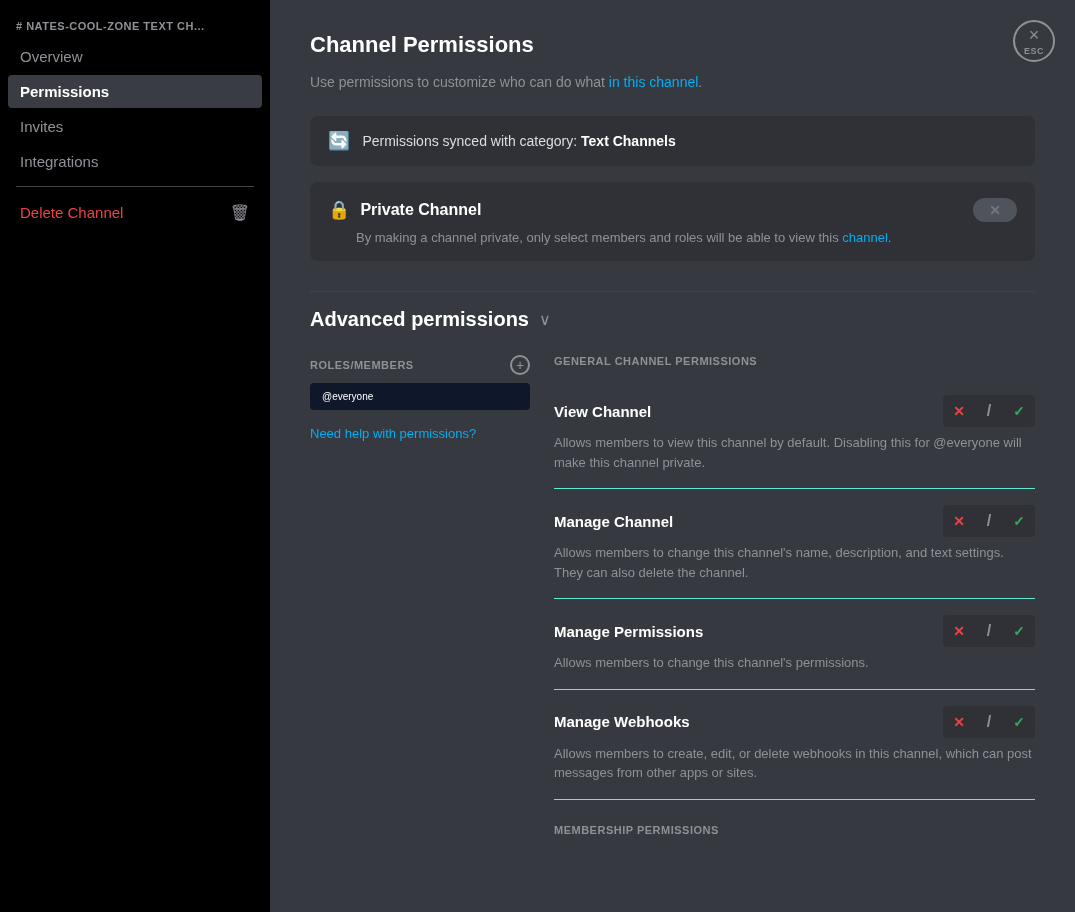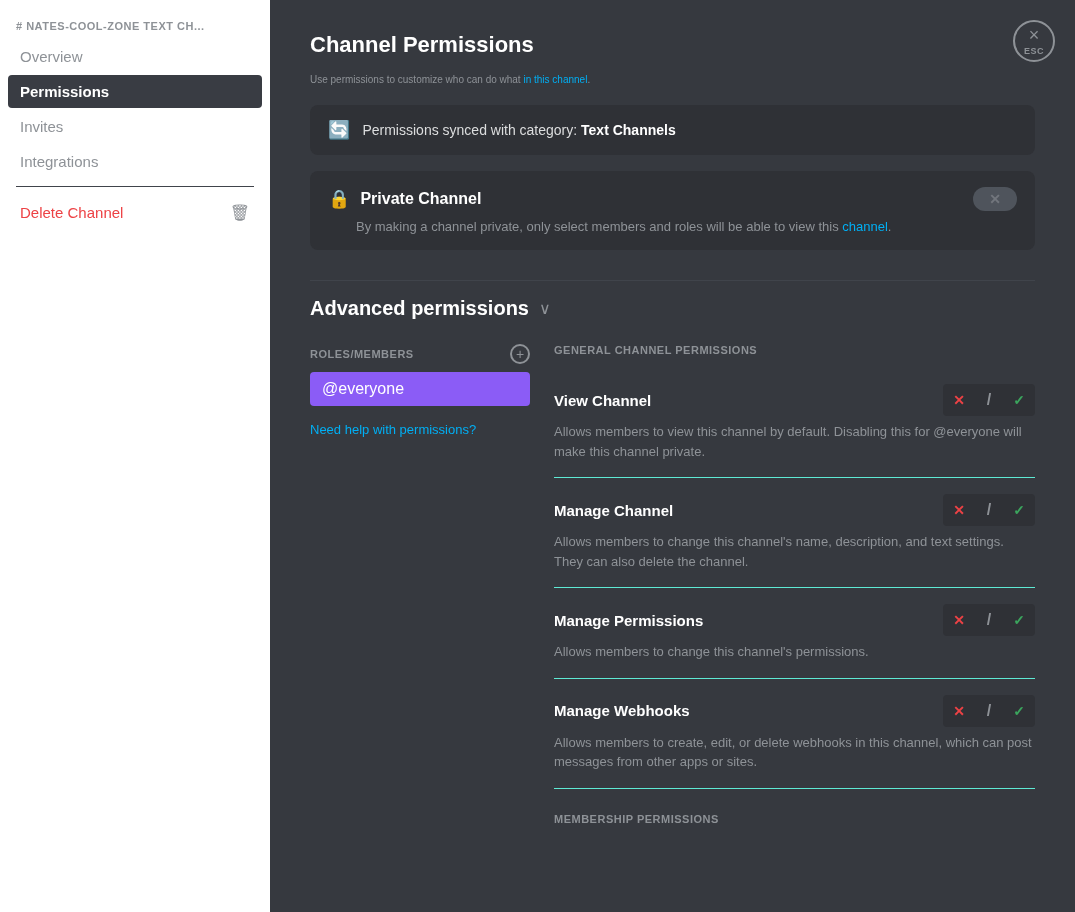--- a/index.html
+++ b/index.html
@@ -8,21 +8,21 @@
       font-family: 'Segoe UI', Arial, sans-serif;
       color: #dcddde;
       display: flex;
       width: 1075px;
       min-height: 912px;
     }
 
     
     .sidebar {
       width: 270px;
-      background: #ffffff;
+      background: #000000;
       padding: 16px 8px;
       flex-shrink: 0;
     }
     .sidebar-channel-label {
       font-size: 11px;
       font-weight: 700;
       color: #8e9297;
       text-transform: uppercase;
       padding: 4px 8px 8px 8px;
       letter-spacing: 0.5px;
@@ -98,23 +98,23 @@
     }
 
     
     .page-title {
       font-size: 22px;
       font-weight: 700;
       color: #ffffff;
       margin-bottom: 16px;
     }
     .page-subtitle {
-      font-size: 10px;
-      color: #8e9297;
-      margin-bottom: 20px;
+      font-size: 14px;
+      color: #8e9297;
+      margin-bottom: 26px;
     }
     .page-subtitle span.highlight {
       color: #00aff4;
     }
 
     
     .info-box {
       background: #2f3136;
       border-radius: 8px;
       padding: 14px 18px;
@@ -245,24 +245,24 @@
       background: transparent;
       color: #8e9297;
       font-size: 14px;
       cursor: pointer;
       display: flex;
       align-items: center;
       justify-content: center;
       line-height: 1;
     }
     .role-item {
-      background: #8b5cf6;
+      background: #0f172a;
       border-radius: 4px;
       padding: 8px 12px;
-      font-size: 16px;
+      font-size: 10px;
       color: #ffffff;
       cursor: pointer;
       margin-bottom: 4px;
     }
     .help-link {
       color: #00aff4;
       font-size: 13px;
       cursor: pointer;
       margin-top: 16px;
       display: block;

